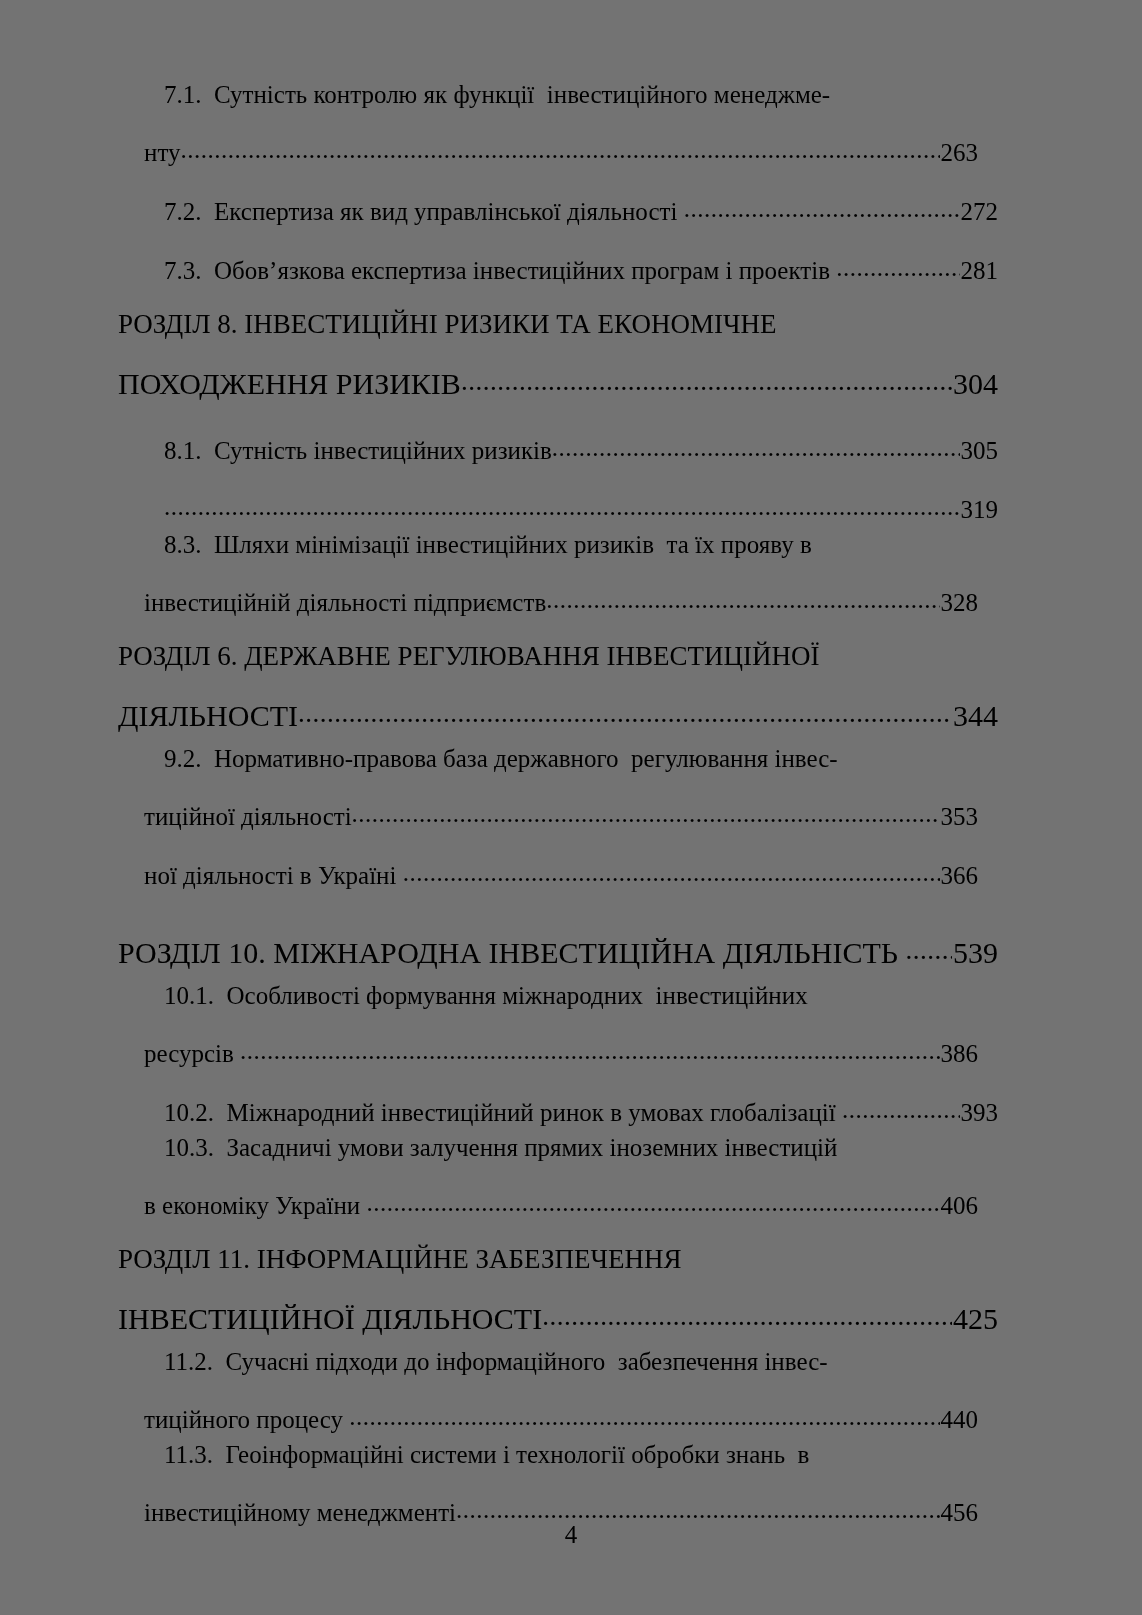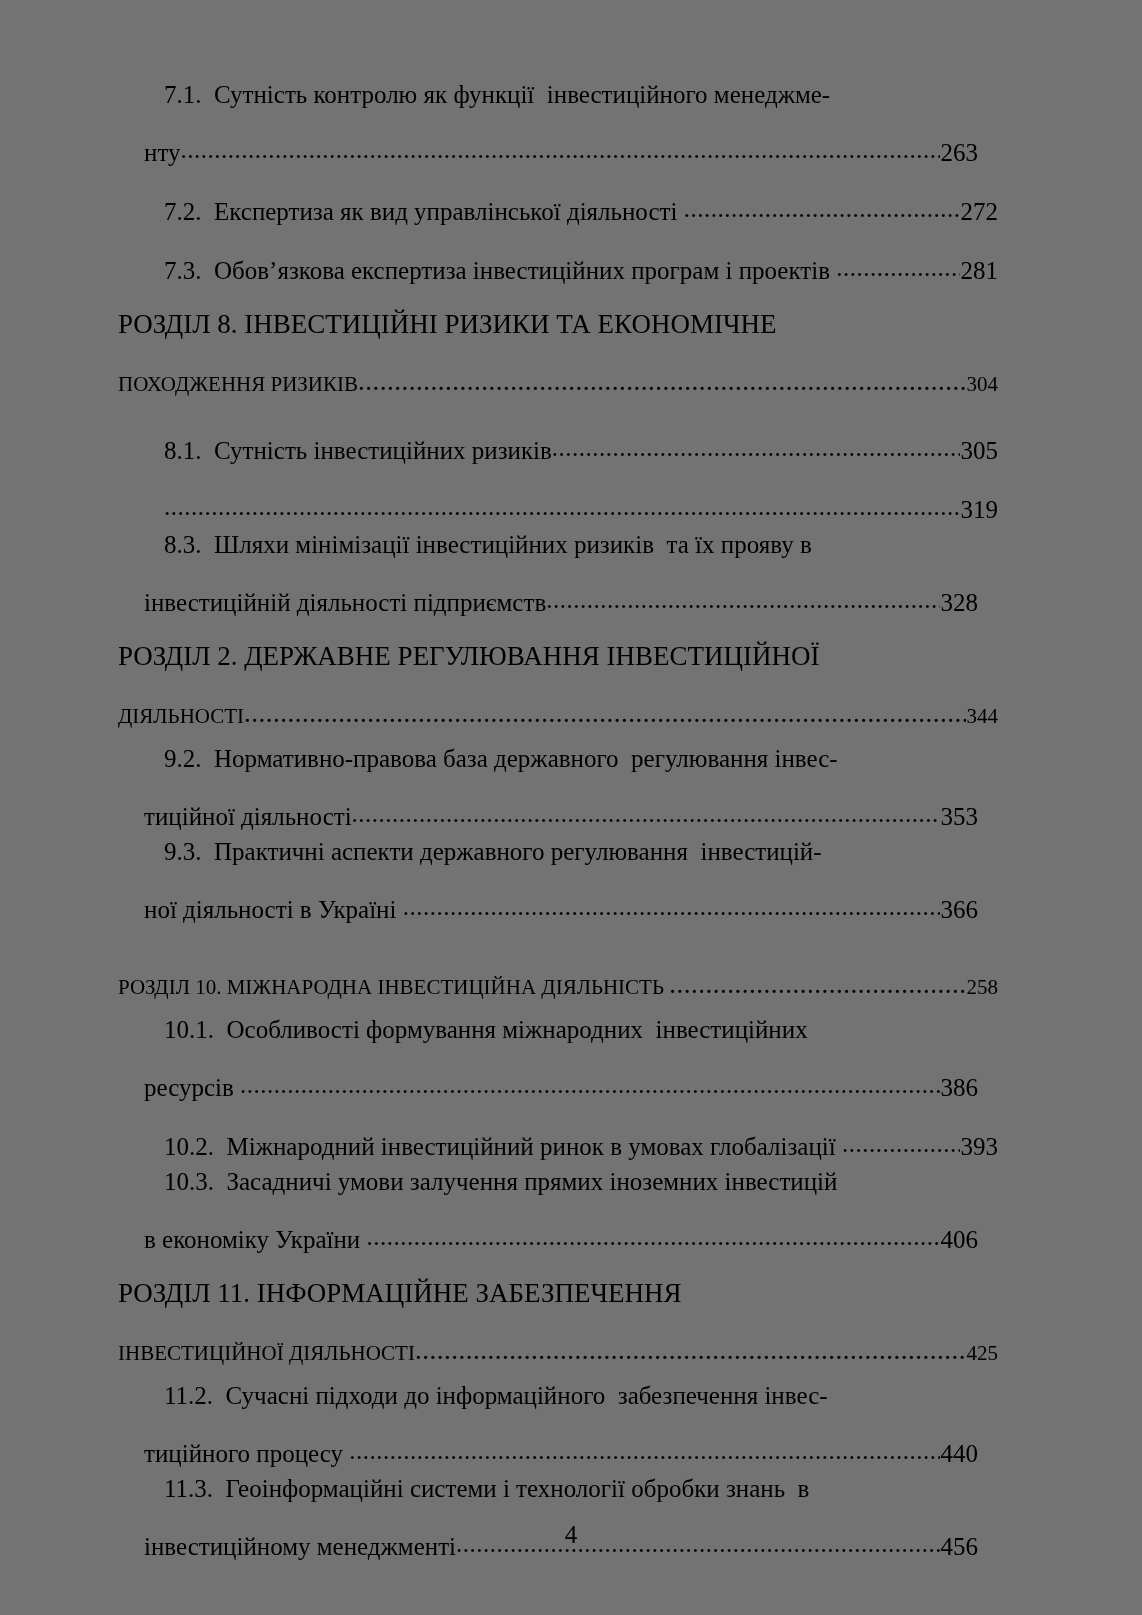--- a/index.html
+++ b/index.html
@@ -65,21 +65,21 @@
   .chapter {
     font-size: 27px;
     line-height: 36px;
     margin-top: 18px;
     margin-bottom: 8px;
     margin-left: 0px;
   }
   .chapter .title,
   .chapter .cont,
   .chapter .pageno {
-    font-size: 21px;
+    font-size: 30px;
   }
   .chapter .head {
     white-space: pre;
     display: block;
   }
   .chapter .leader {
     position: relative;
     top: -3px;
   }
 
@@ -162,48 +162,47 @@
       </div>
       <div class="entry section">
         <div class="firstline">8.3.  Шляхи мінімізації інвестиційних ризиків  та їх прояву в</div>
         <div class="line wrapline">
           <span class="title">інвестиційній діяльності підприємств</span>
           <span class="leader"></span>
           <span class="pageno">328</span>
         </div>
       </div>
       <div class="entry chapter">
-        <div class="head">РОЗДІЛ 2. ДЕРЖАВНЕ РЕГУЛЮВАННЯ ІНВЕСТИЦІЙНОЇ</div>
+        <div class="head">РОЗДІЛ 6. ДЕРЖАВНЕ РЕГУЛЮВАННЯ ІНВЕСТИЦІЙНОЇ</div>
         <div class="line wrapline">
           <span class="title">ДІЯЛЬНОСТІ</span>
           <span class="leader"></span>
           <span class="pageno">344</span>
         </div>
       </div>
       <div class="entry section">
         <div class="firstline">9.2.  Нормативно-правова база державного  регулювання інвес-</div>
         <div class="line wrapline">
           <span class="title">тиційної діяльності</span>
           <span class="leader"></span>
           <span class="pageno">353</span>
         </div>
       </div>
       <div class="entry section">
-        <div class="firstline">9.3.  Практичні аспекти державного регулювання  інвестицій-</div>
         <div class="line wrapline">
           <span class="title">ної діяльності в Україні </span>
           <span class="leader"></span>
           <span class="pageno">366</span>
         </div>
       </div>
       <div class="entry chapter">
         <div class="line">
           <span class="title">РОЗДІЛ 10. МІЖНАРОДНА ІНВЕСТИЦІЙНА ДІЯЛЬНІСТЬ </span>
           <span class="leader"></span>
-          <span class="pageno">258</span>
+          <span class="pageno">539</span>
         </div>
       </div>
       <div class="entry section">
         <div class="firstline">10.1.  Особливості формування міжнародних  інвестиційних</div>
         <div class="line wrapline">
           <span class="title">ресурсів </span>
           <span class="leader"></span>
           <span class="pageno">386</span>
         </div>
       </div>

